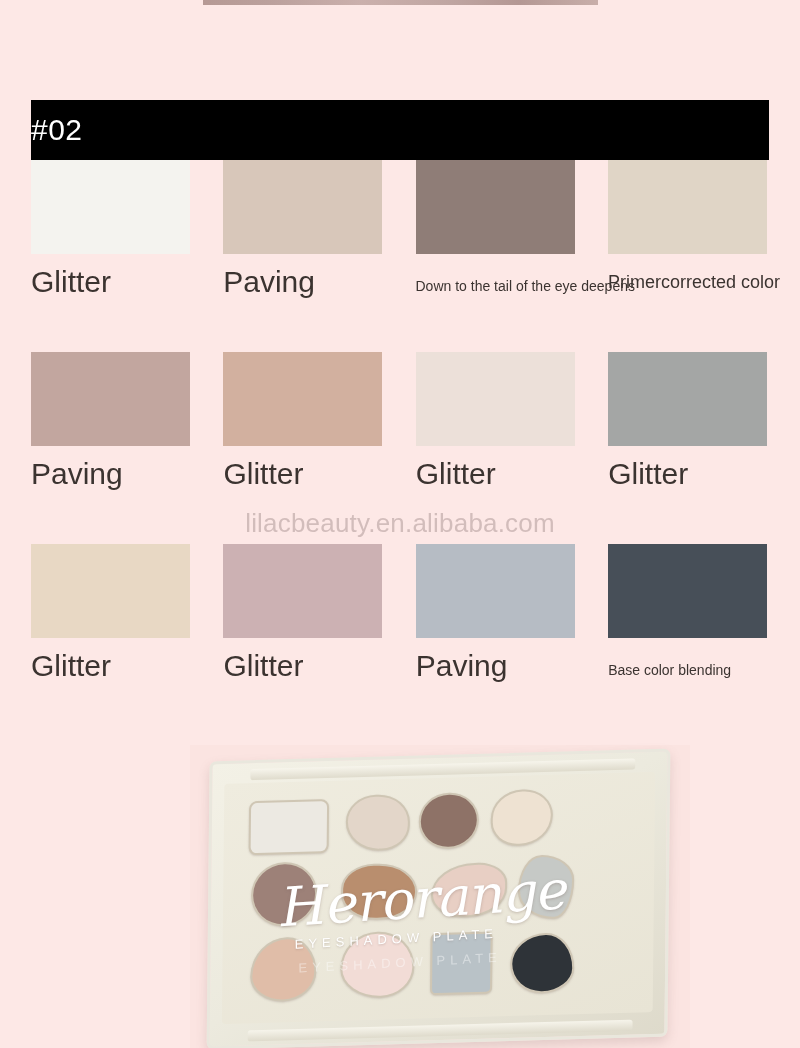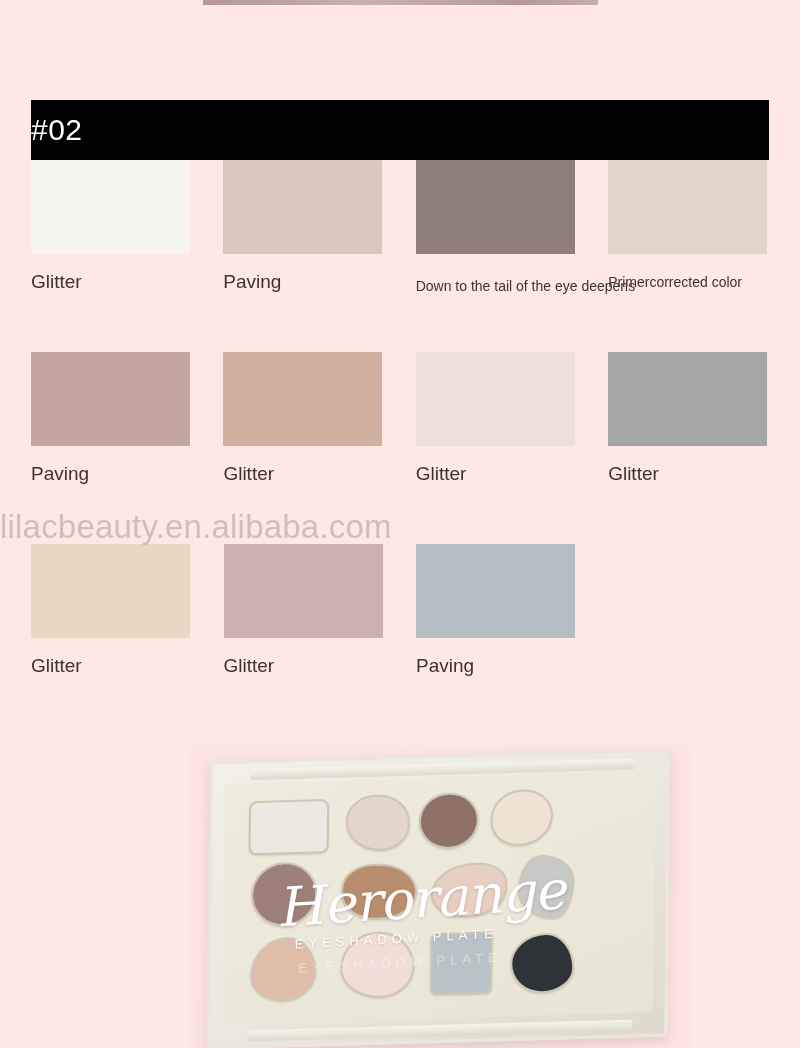--- a/index.html
+++ b/index.html
@@ -72,38 +72,39 @@
   .swatch-cell:last-child { width: 161px; }
 
   .swatch-chip {
     width: 159px;
     height: 94px;
     display: block;
   }
   .swatch-label {
     margin-top: 15px;
     color: #3b3330;
-    font-size: 19px;
+    font-size: 30px;
     font-weight: 400;
     line-height: 26px;
     white-space: nowrap;
   }
   
-  .swatch-label.size-md { font-size: 14px; }
+  .swatch-label.size-md { font-size: 18px; text-align: center; }
   .swatch-label.size-sm { font-size: 14px; margin-top: 19px; }
 
   
   .watermark {
     position: absolute;
     left: 0;
     top: 508px;
     width: 800px;
+    text-align: center;
     color: #b9a3a2;
     opacity: .62;
-    font-size: 33px;
+    font-size: 26px;
     letter-spacing: .2px;
     pointer-events: none;
     user-select: none;
   }
 
   
   .product-photo {
     position: absolute;
     left: 190px;
     top: 745px;
@@ -245,20 +246,24 @@
       <div class="swatch-label">Glitter</div>
     </div>
     <div class="swatch-cell">
       <span class="swatch-chip" style="background: rgb(204, 177, 179);"></span>
       <div class="swatch-label">Glitter</div>
     </div>
     <div class="swatch-cell">
       <span class="swatch-chip" style="background: rgb(182, 188, 196);"></span>
       <div class="swatch-label">Paving</div>
     </div>
+    <div class="swatch-cell">
+      <span class="swatch-chip" style="background: rgb(71, 79, 88);"></span>
+      <div class="swatch-label size-sm">Base color blending</div>
+    </div>
   </div>
 
 </div>
 
 <div class="watermark">lilacbeauty.en.alibaba.com</div>
 
 <div class="product-photo">
   <div class="photo-bg"></div>
 
   <div class="case-outer">

